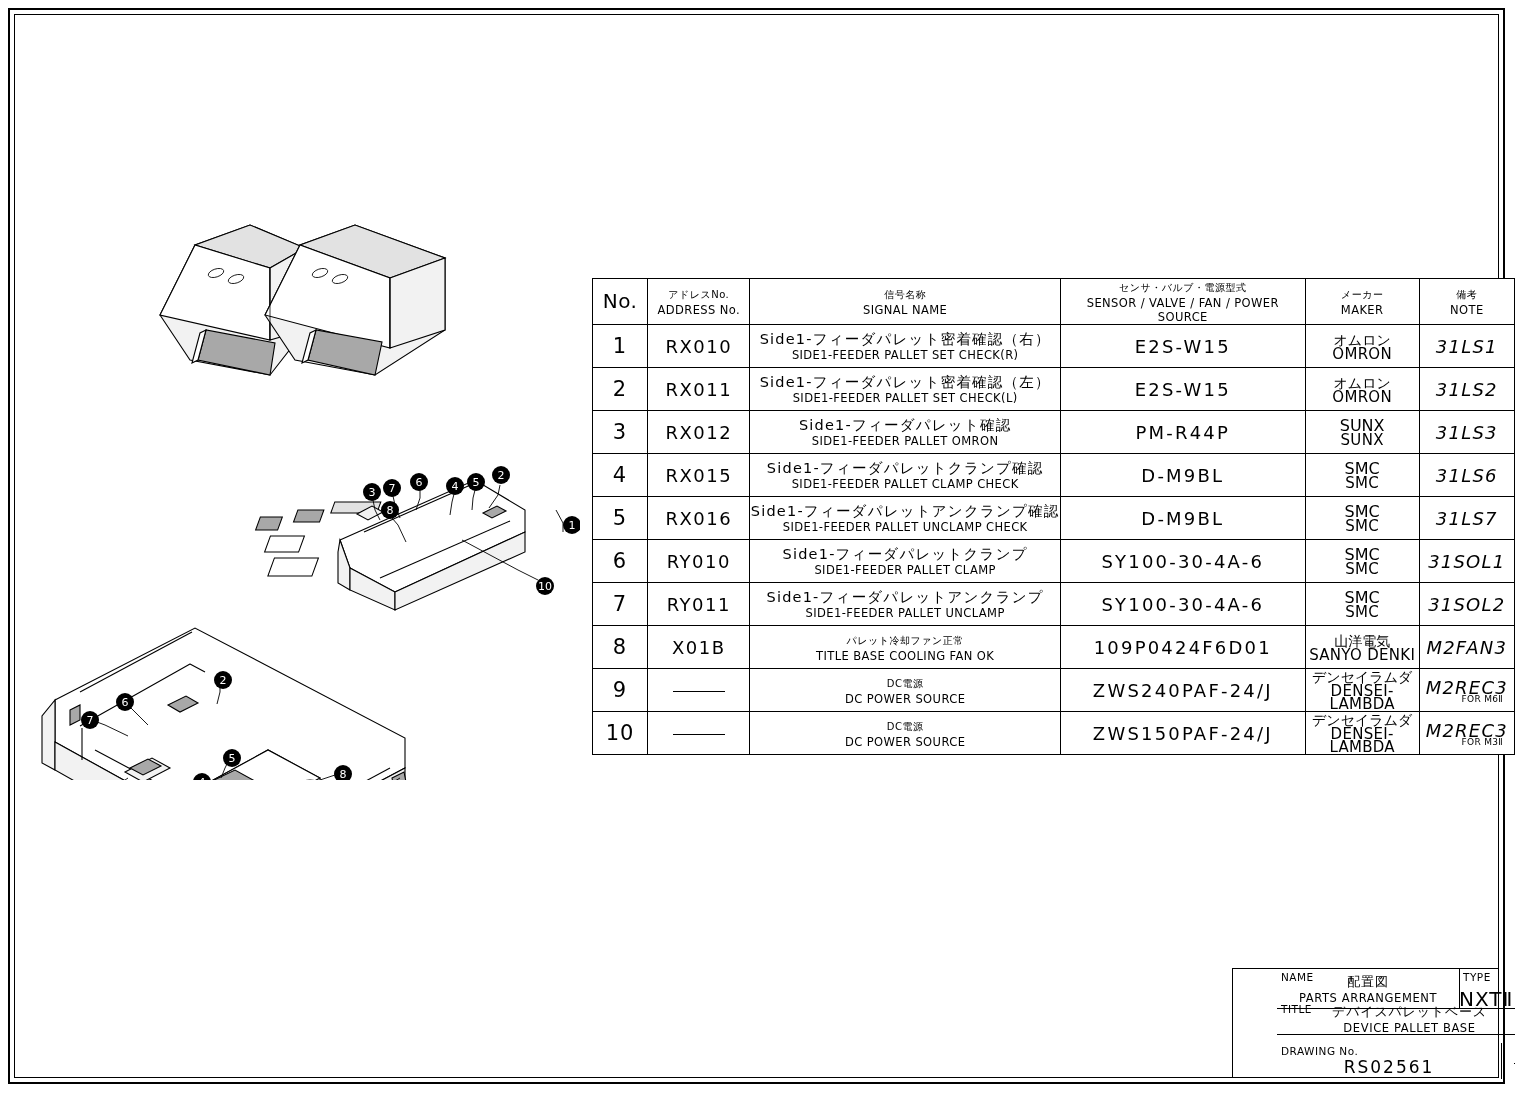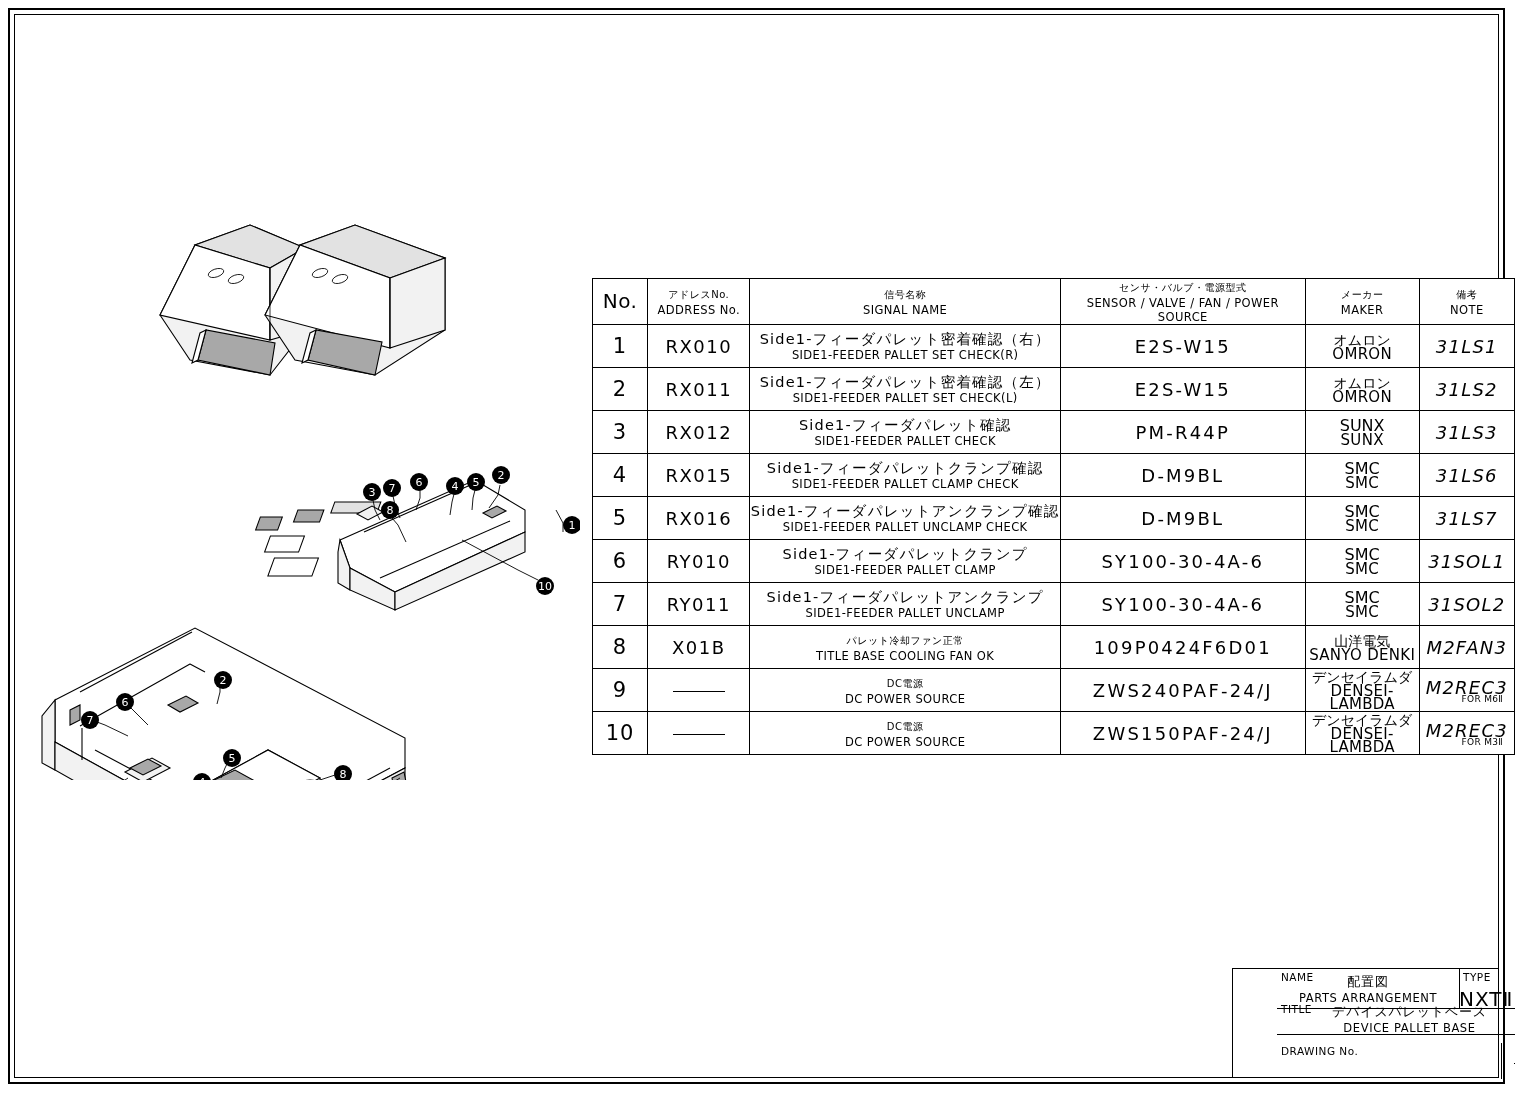--- a/index.html
+++ b/index.html
@@ -449,21 +449,21 @@
           <span class="maker-en">OMRON</span>
         </td>
         <td><span class="note-txt">31LS2</span></td>
       </tr>
 
       <tr>
         <td><span class="bignum">3</span></td>
         <td><span class="addr">RX012</span></td>
         <td>
           <span class="sig-jp-big">Side1-フィーダパレット確認</span>
-          <span class="en">SIDE1-FEEDER PALLET CHECK</span>
+          <span class="en">SIDE1-FEEDER PALLET OMRON</span>
         </td>
         <td><span class="code">PM-R44P</span></td>
         <td>
           <span class="maker-jp" style="font-size:16px;">SUNX</span>
           <span class="maker-en">SUNX</span>
         </td>
         <td><span class="note-txt">31LS3</span></td>
       </tr>
 
       <tr>
@@ -597,20 +597,23 @@
       <span class="tb-label">TITLE</span>
       <div class="tb-center" style="padding-top:1px;">
         <span class="tb-jp">デバイスパレットベース</span>
         <span class="tb-en">DEVICE PALLET BASE</span>
       </div>
     </div>
 
     <div class="tb-row tb-row3">
       <span class="tb-label">DRAWING No.</span>
       <div class="tb-vline" style="left:224px; height:36px;"></div>
+      <div style="position:absolute; left:0; width:224px; top:0; height:36px;">
+        <div class="tb-drawno">RS02561</div>
+      </div>
       <div style="position:absolute; left:224px; width:43px; top:0; height:36px;">
         <div class="tb-page">
           <span class="frac-top">1</span>
           <span class="frac-line"></span>
           <span class="frac-bot">1</span>
         </div>
       </div>
     </div>
   </div>
 

